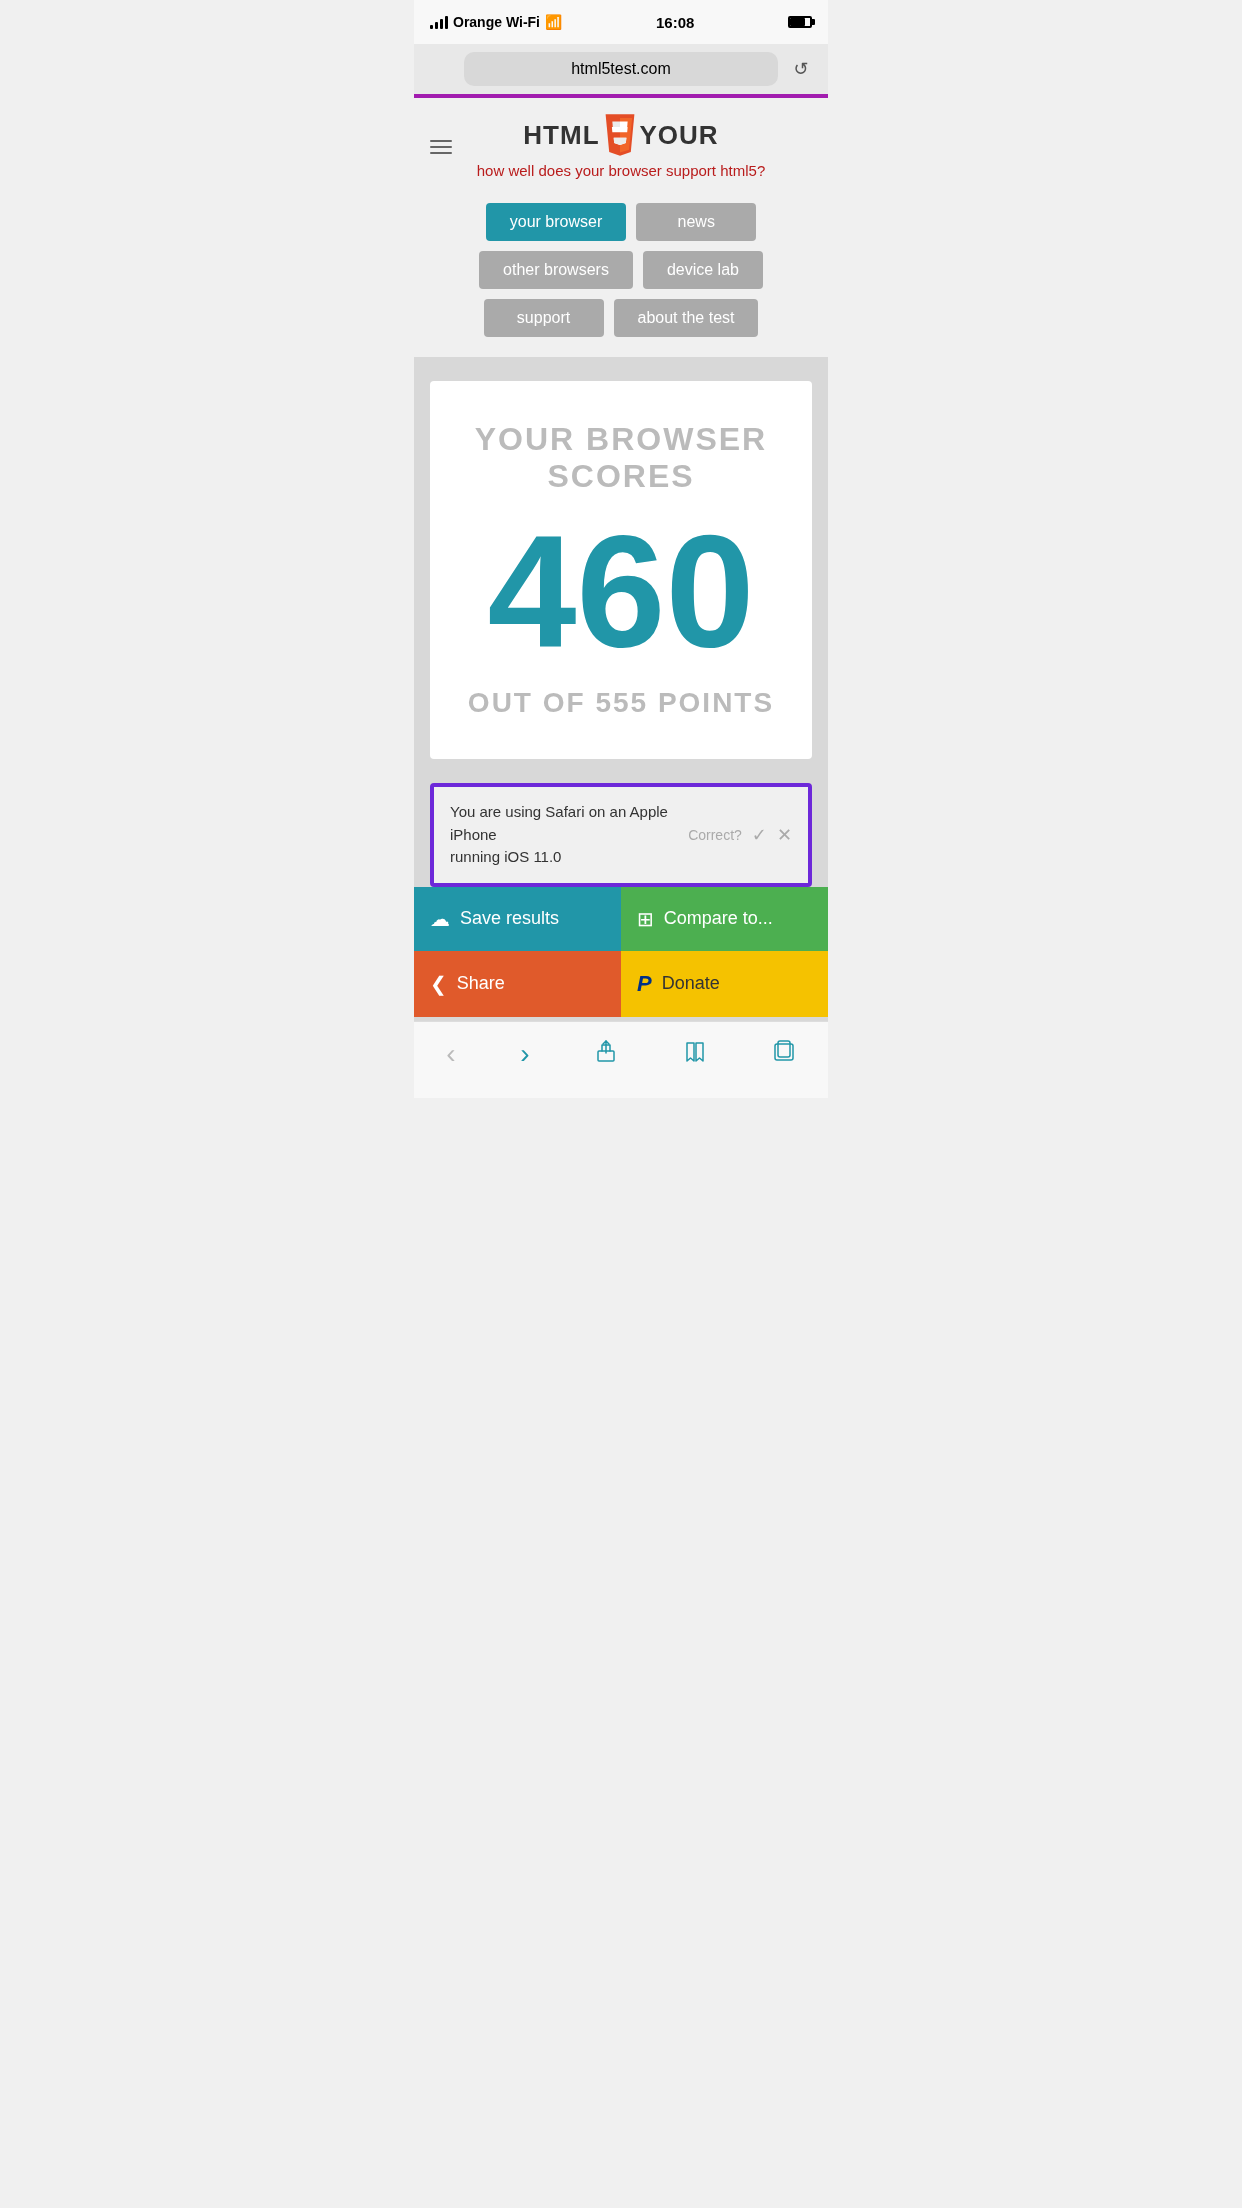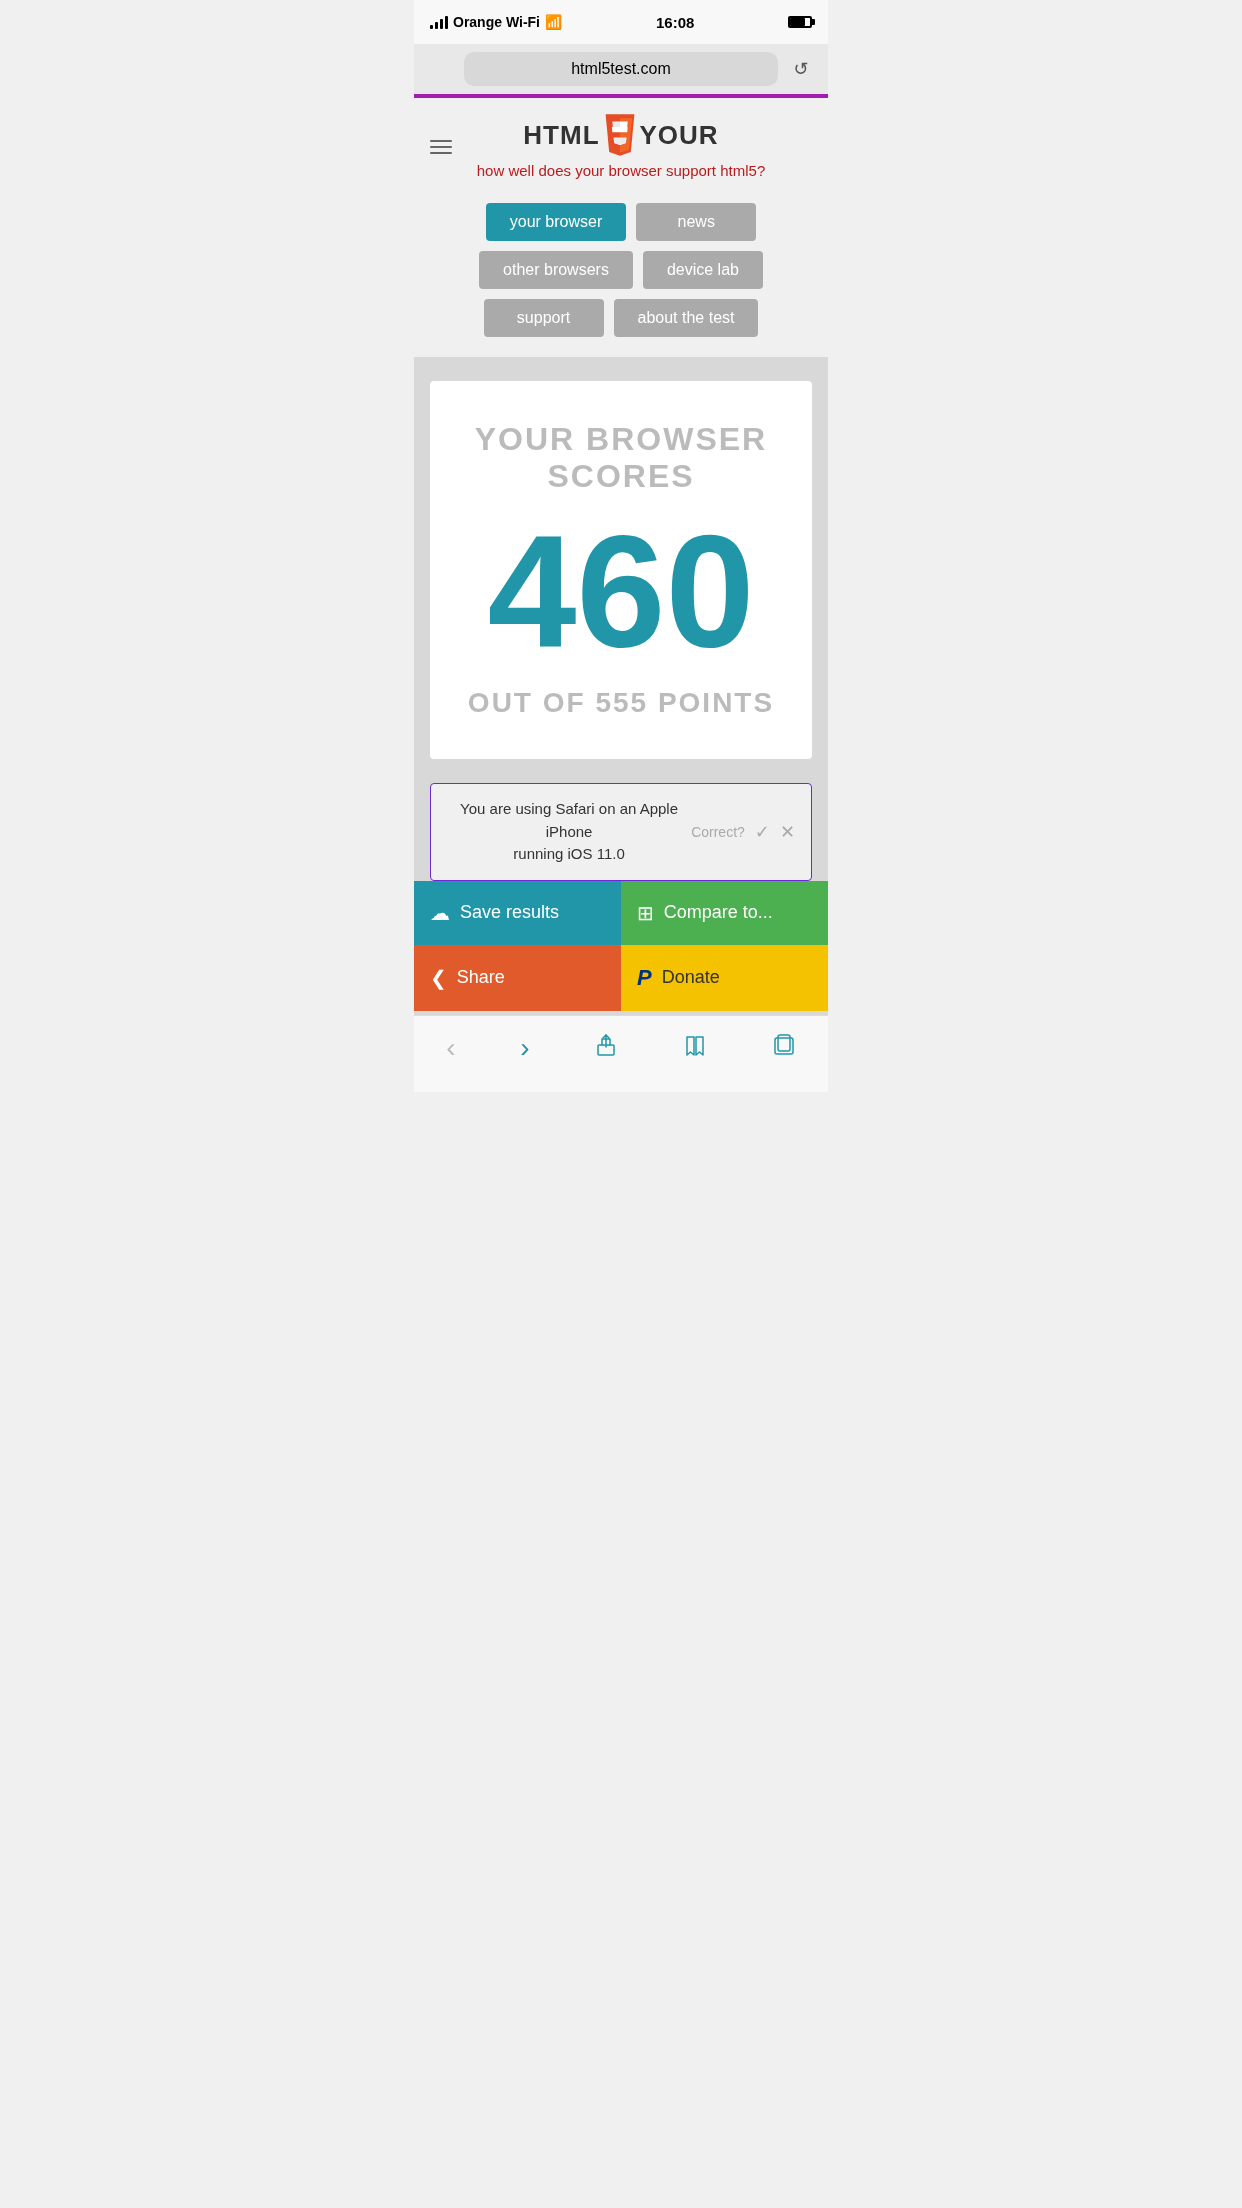--- a/index.html
+++ b/index.html
@@ -219,30 +219,29 @@
       font-size: 28px;
       font-weight: 700;
       color: #bbb;
       text-transform: uppercase;
       letter-spacing: 2px;
     }
 
     
     .browser-info {
       background: #f0f0f0;
-      border: 1px solid #6d28d9;
+      border: 4px solid #6d28d9;
       margin: 0 16px;
       border-radius: 4px;
       padding: 14px 16px;
       display: flex;
       align-items: center;
       justify-content: space-between;
       font-size: 15px;
       color: #333;
-      text-align: center;
     }
     .browser-info-text {
       flex: 1;
       line-height: 1.5;
     }
     .browser-info-actions {
       display: flex;
       align-items: center;
       gap: 10px;
       color: #aaa;

